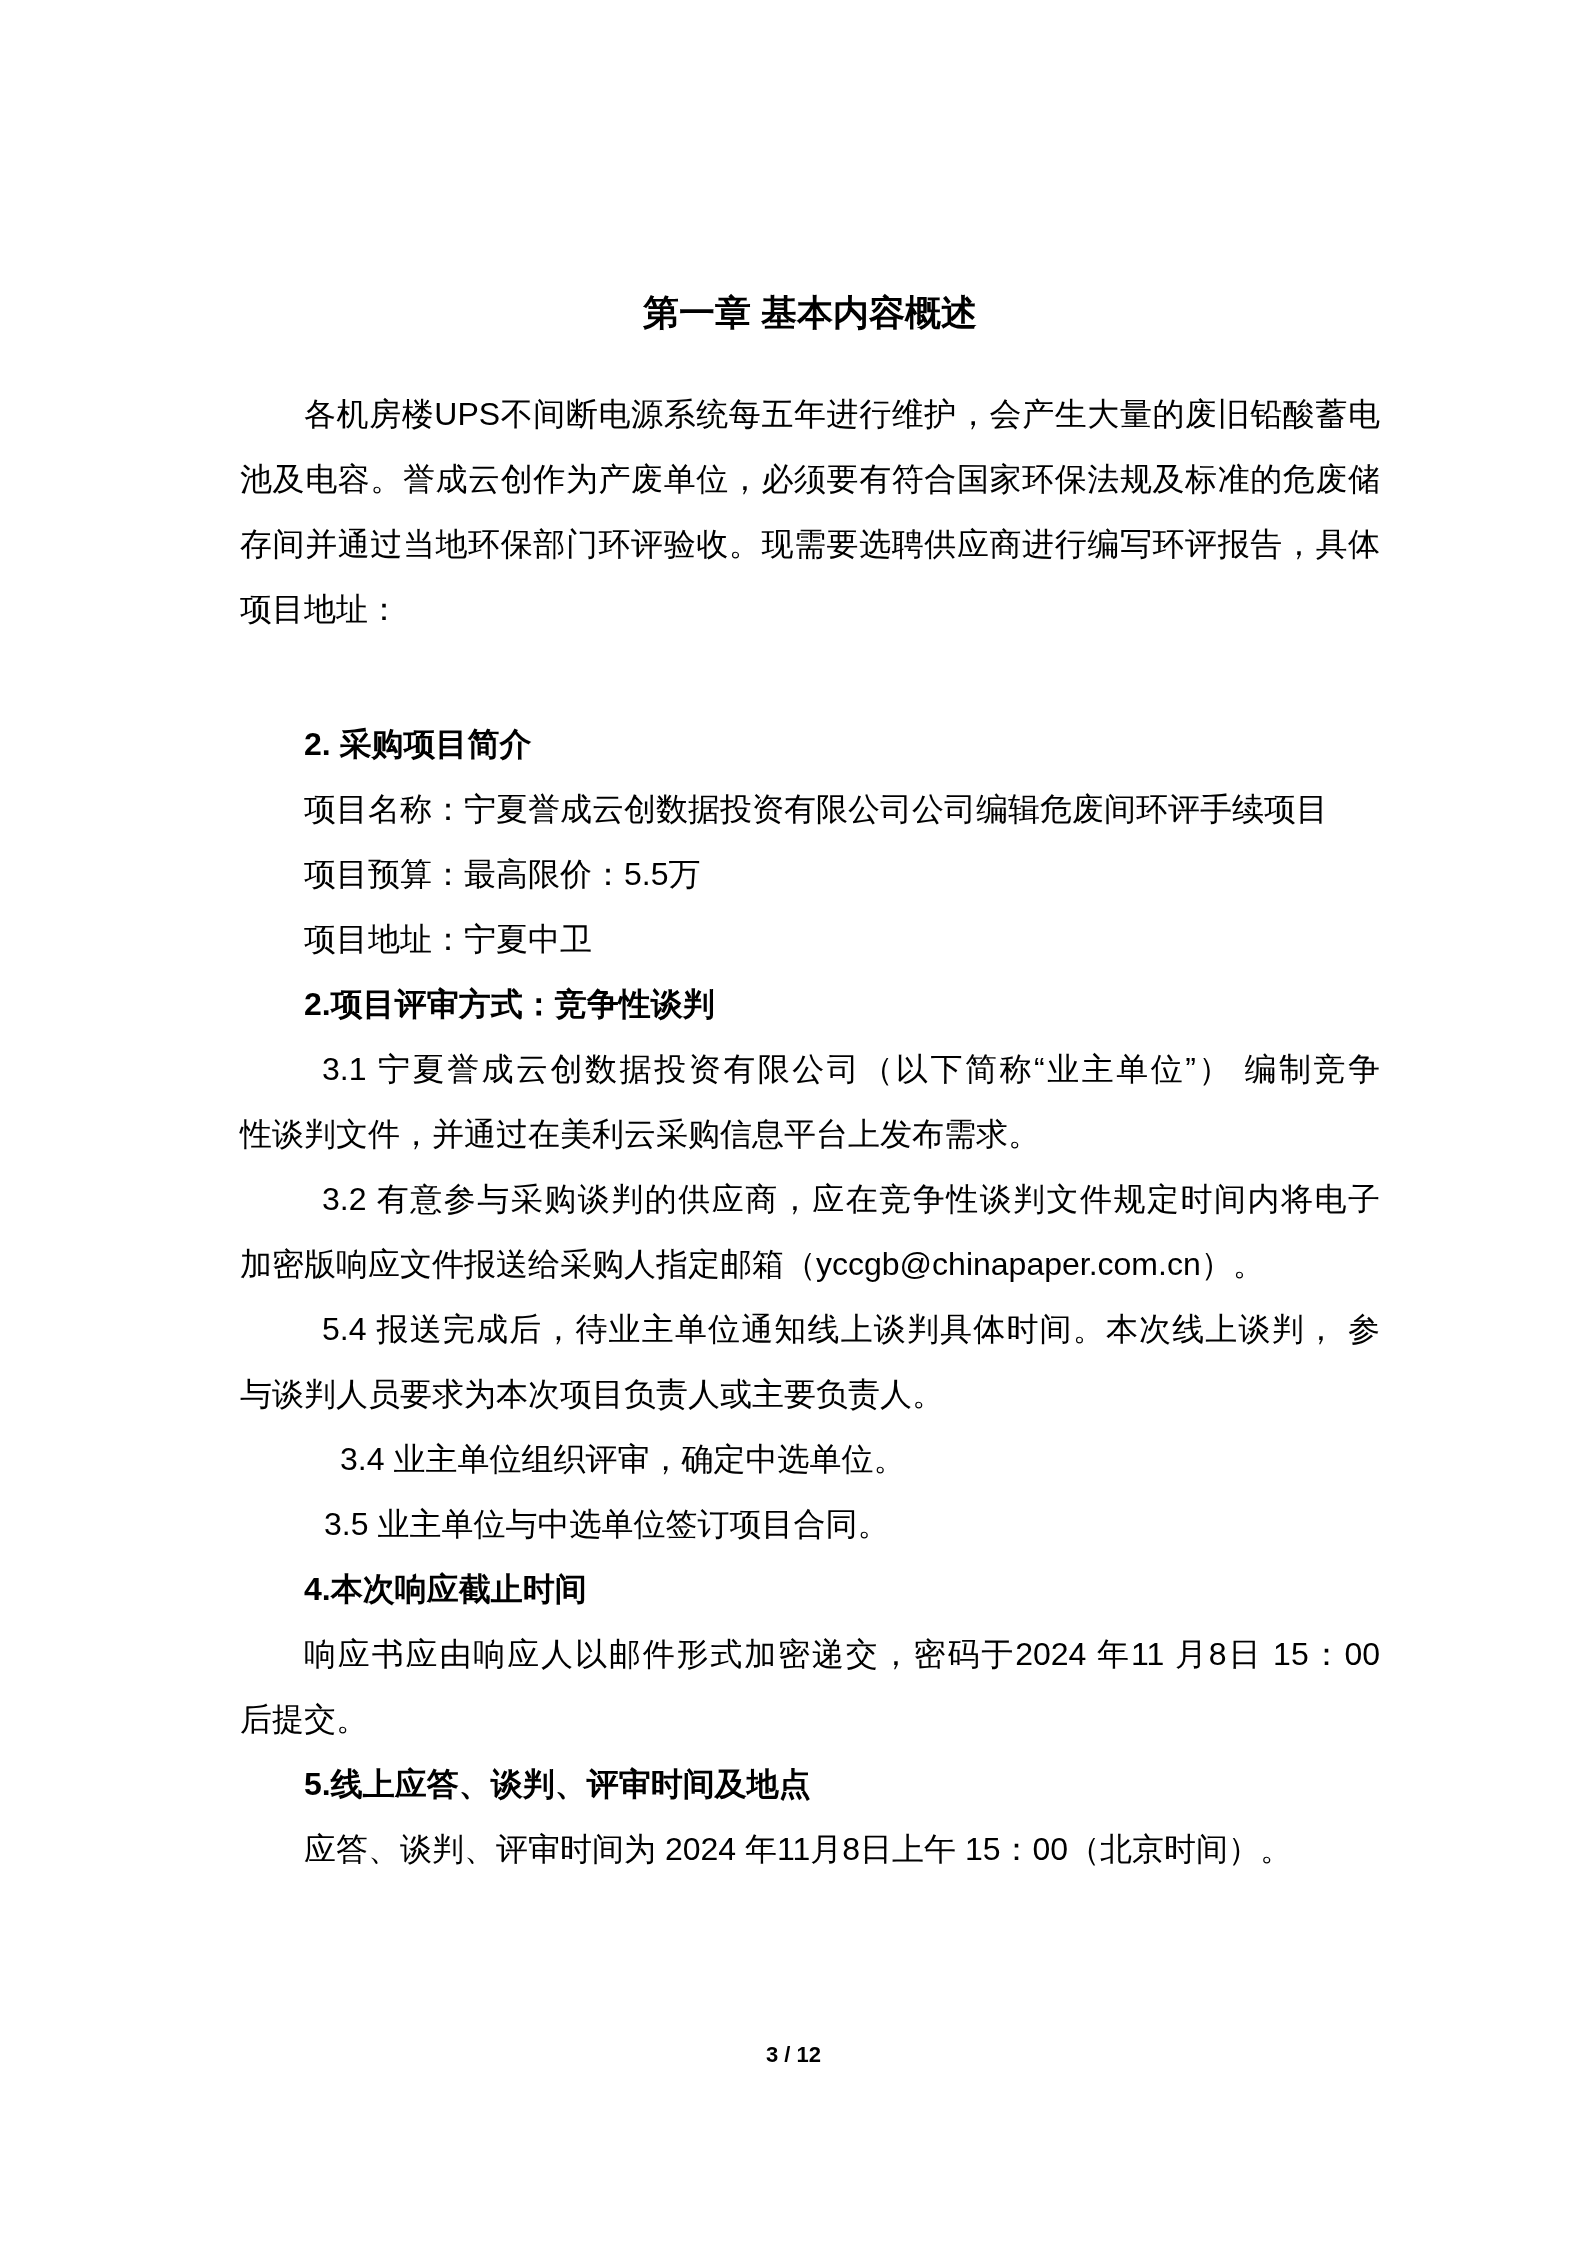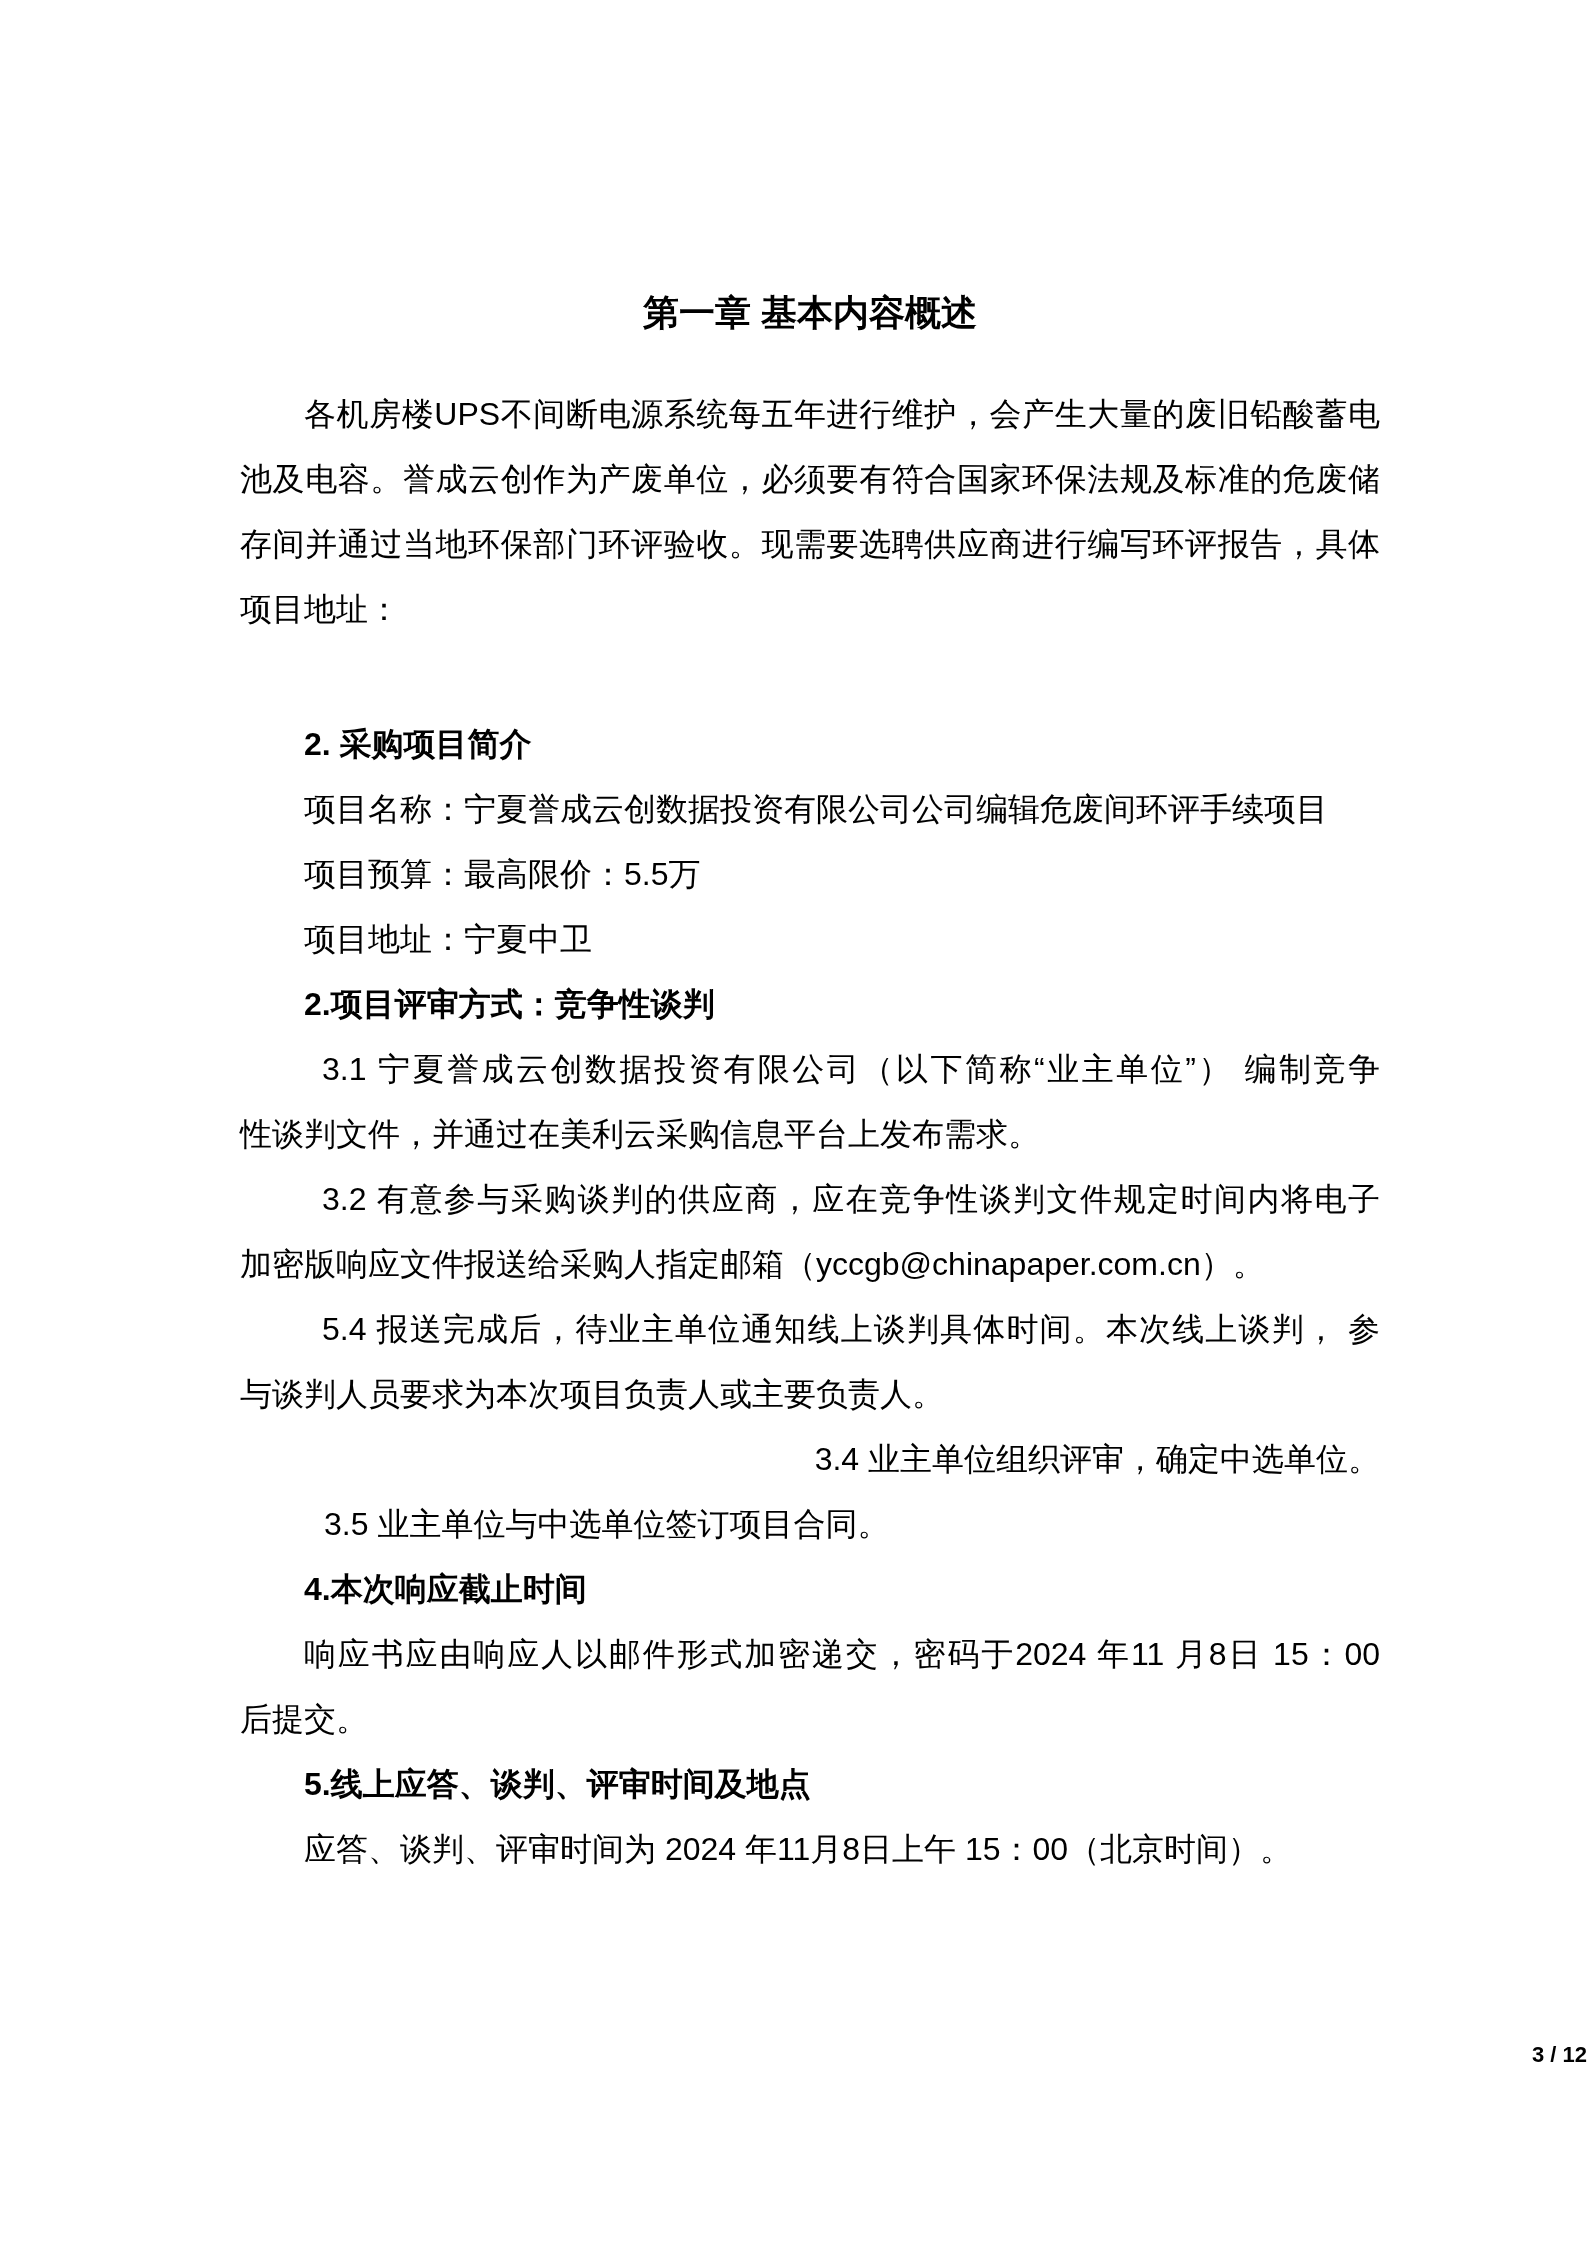--- a/index.html
+++ b/index.html
@@ -19,37 +19,37 @@
     line-height: 65px;
     white-space: pre-wrap;
   }
   .fill {
     text-align: justify;
     text-align-last: justify;
   }
   .bold { font-weight: bold; }
   .indent-2  { padding-left: 64px; }
   .indent-31 { padding-left: 82px; }
-  .indent-34 { padding-left: 100px; text-align: right; }
+  .indent-34 { padding-left: 100px; }
   .indent-35 { padding-left: 84px; }
   .gap-before { margin-top: 70px; }
   .doc-title {
     font-size: 36px;
     font-weight: bold;
     text-align: center;
     line-height: 65px;
     margin-bottom: 37px;
   }
   .email { color: #000000; }
   .footer {
     position: absolute;
     top: 2040px;
     left: 0;
     width: 1587px;
-    text-align: right;
+    text-align: center;
     font-size: 22px;
     font-weight: 700;
     line-height: 30px;
     color: #000000;
   }
 </style>
 </head>
 <body>
 
 <div class="page">

